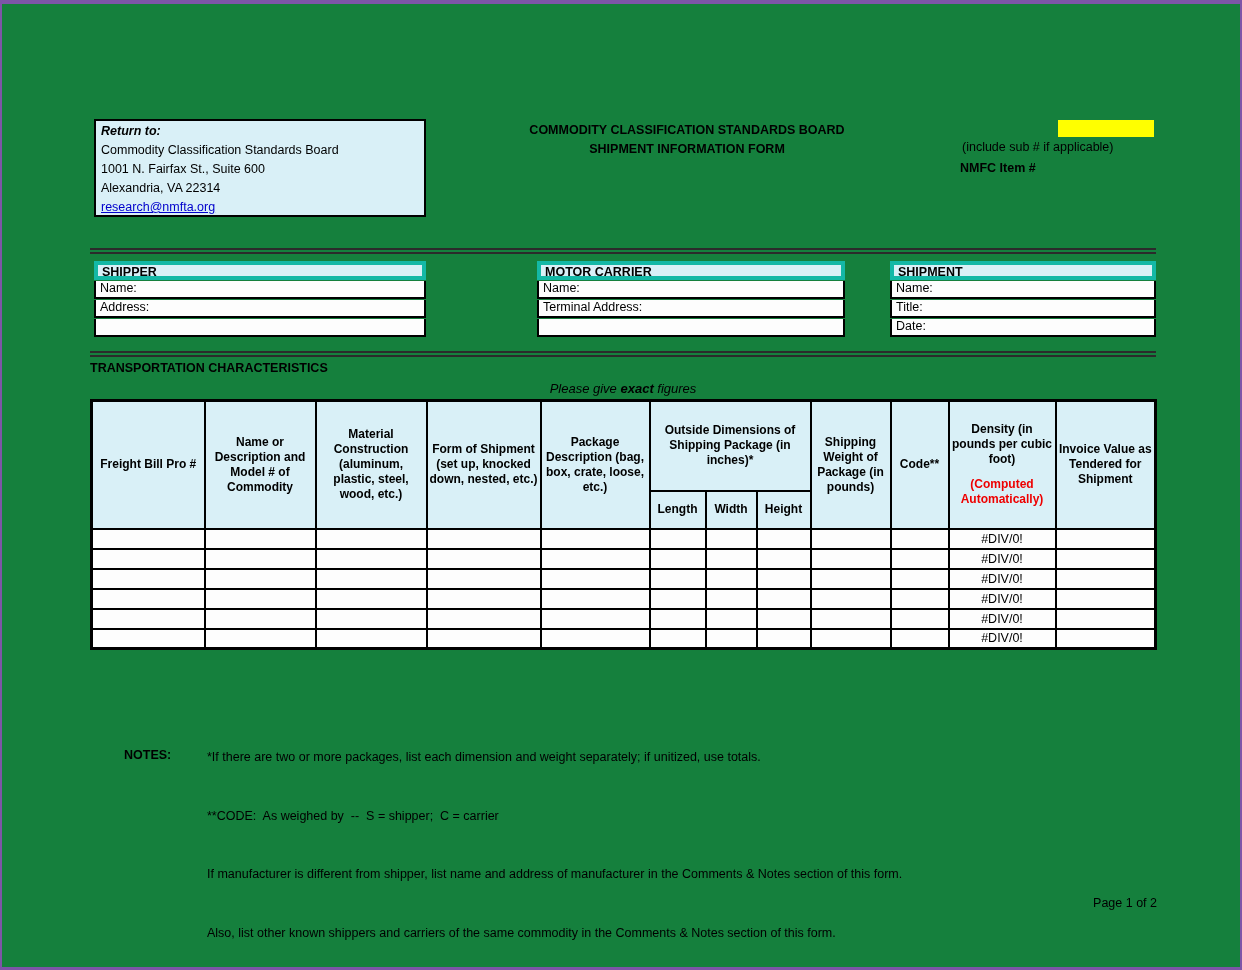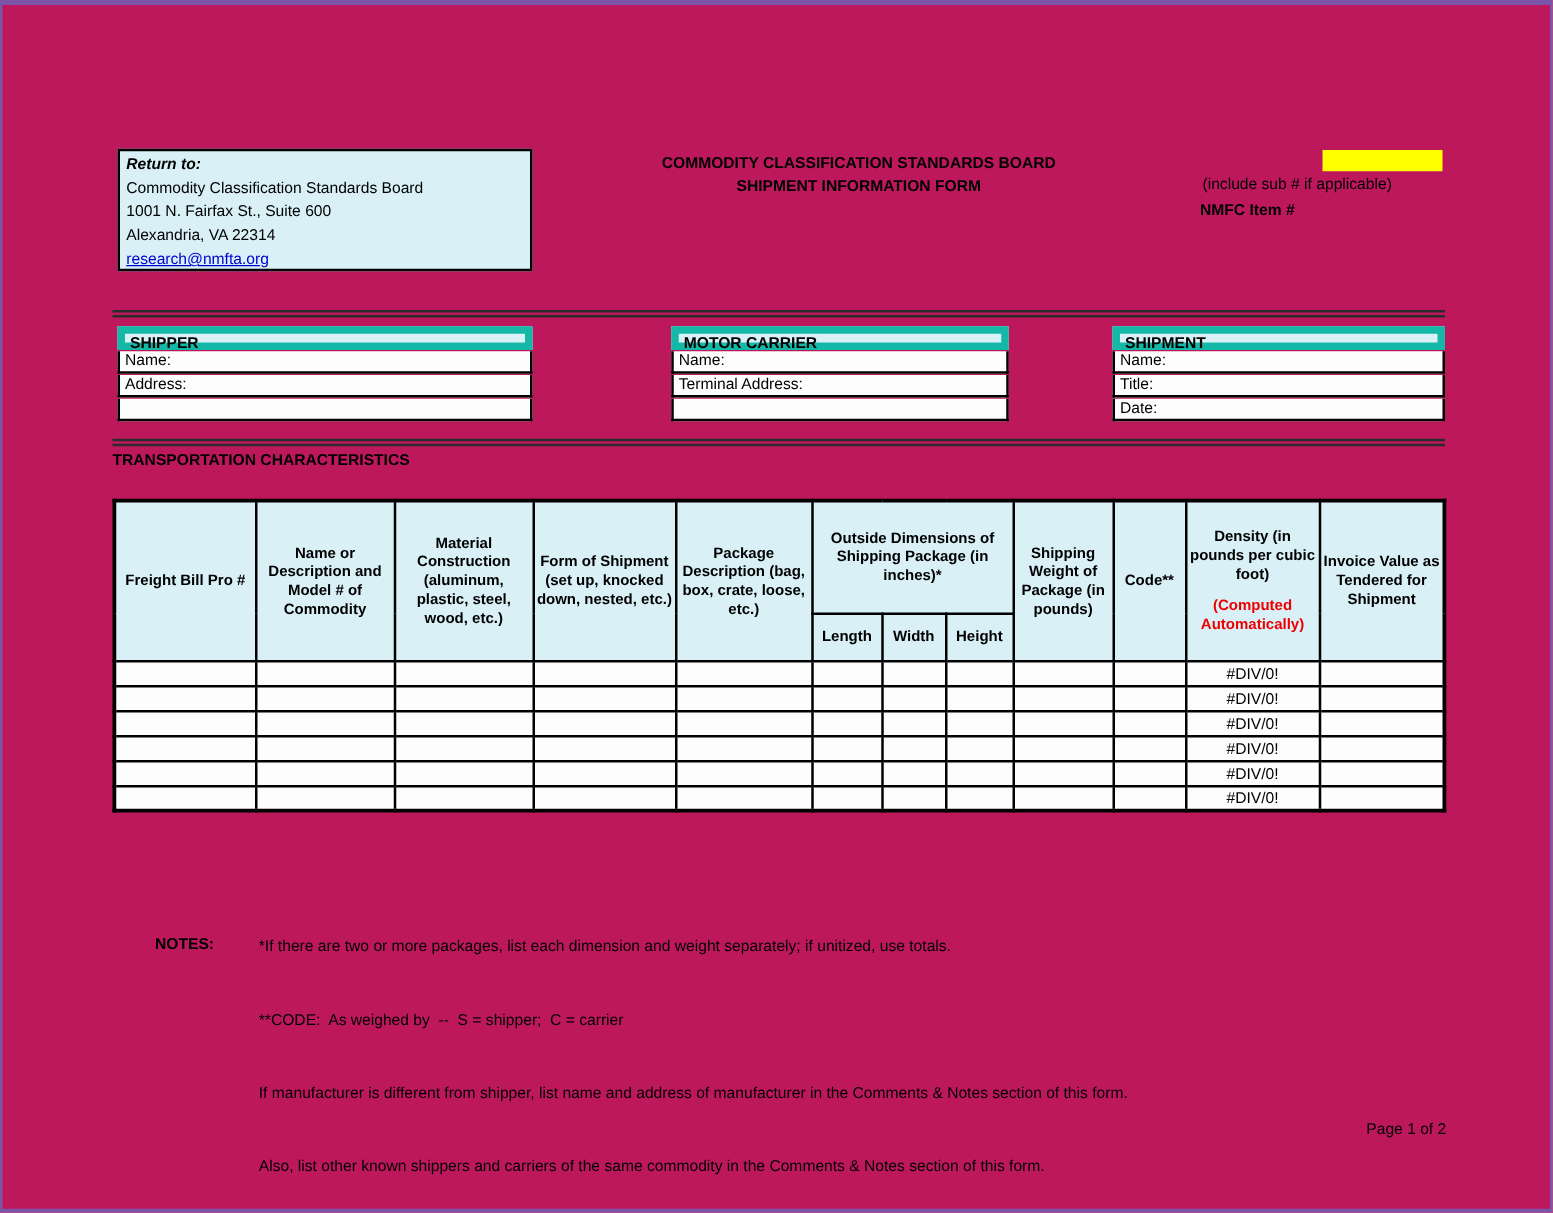--- a/index.html
+++ b/index.html
@@ -1,18 +1,18 @@
 <!DOCTYPE html>
 <html><head>
 <meta charset="utf-8">
 <style>
   * { margin: 0; padding: 0; box-sizing: border-box; }
   body { font-family: "Liberation Sans", sans-serif; background: #e8e8e8; }
   .page {
-    position: relative; width: 1242px; height: 970px; background: #be185d;
+    position: relative; width: 1242px; height: 970px; background: #15803d;
     border-top: 4px solid #7d55a8; border-left: 2px solid #7d55a8;
     border-right: 2px solid #7d55a8; border-bottom: 3px solid #7d55a8;
     overflow: hidden;
   }
   
   .return-box {
     position: absolute; left: 92px; top: 115px; width: 332px; height: 98px;
     background: #d9f0f7; border: 2px solid #000; padding: 1px 5px;
     font-size: 12.5px; line-height: 19px; color: #000;
   }
@@ -27,29 +27,29 @@
   .nmfc-label { position: absolute; left: 958px; top: 117px; font-size: 12.5px; font-weight: bold; margin-top: 40px; }
   .nmfc-field { position: absolute; left: 1056px; top: 116px; width: 96px; height: 17px; background: #ffff00; cursor: text; }
   .nmfc-note { position: absolute; left: 960px; top: 136px; font-size: 12.5px; }
   
   .rule { position: absolute; left: 88px; width: 1066px; height: 6px;
     border-top: 2px solid #2b2b2b; border-bottom: 2px solid #2b2b2b; }
   .rule1 { top: 244px; } .rule2 { top: 347px; }
   
   .info-box { position: absolute; top: 257px; font-size: 12.5px; }
   .info-box .hdr {
-    height: 19px; background: #d9f0f7; border: 6px solid #14b8a6;
+    height: 19px; background: #d9f0f7; border: 4px solid #14b8a6;
     font-weight: bold; padding: 0 4px; line-height: 15px;
   }
   .info-box .row {
     height: 18px; border: 2px solid #000; border-top: none; background: #fdfdfd;
     padding: 0 4px; line-height: 14px; margin-top: 1px; cursor: text;
   }
   .box-shipper { left: 92px; width: 332px; }
-  .box-carrier { left: 535px; width: 270px; }
+  .box-carrier { left: 535px; width: 308px; }
   .box-inspector { left: 888px; width: 266px; }
   
   .tc-heading { position: absolute; left: 88px; top: 357px; width: 1066px;
     text-align: left; font-size: 12.5px; font-weight: bold; }
   .tc-sub { position: absolute; left: 88px; top: 377px; width: 1066px;
     text-align: center; font-size: 13px; font-style: italic; }
   .tc-sub .b { font-weight: bold; }
   
   table.tc {
     position: absolute; left: 88px; top: 395px; width: 1066px;
@@ -114,20 +114,21 @@
   <div class="info-box box-inspector">
     <div class="hdr">SHIPMENT</div>
     <div class="row">Name:</div>
     <div class="row">Title:</div>
     <div class="row">Date:</div>
   </div>
 
   <div class="rule rule2"></div>
 
   <div class="tc-heading">TRANSPORTATION CHARACTERISTICS</div>
+  <div class="tc-sub"><span>Please give </span><span class="b">exact</span><span> figures</span></div>
 
   <table class="tc">
     <colgroup>
       <col style="width:113px">
         <col style="width:111px">
         <col style="width:111px">
         <col style="width:114px">
       <col style="width:109px">
         <col style="width:56px">
         <col style="width:51px">

